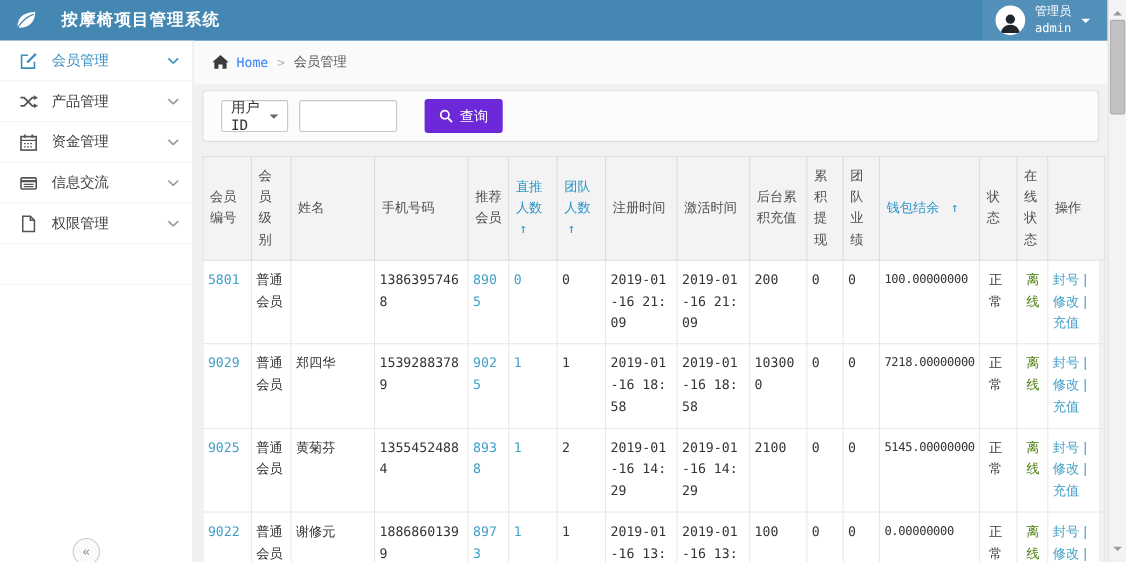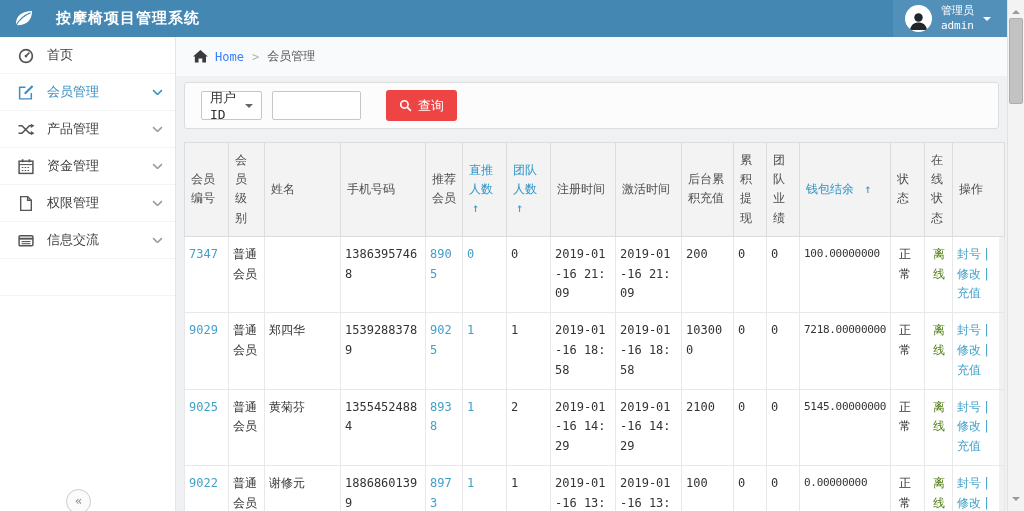--- a/index.html
+++ b/index.html
@@ -53,21 +53,21 @@
   .crumb-sep { color:#b3b3b3; }
 
   .search-panel { margin:6px 8px 0; background:#fcfcfc; border:1px solid #ddd; border-radius:3px;
     padding:7px 16px; display:flex; align-items:center; }
   .fake-select { width:61px; height:29px; border:1px solid #c6c6c6; border-radius:2px; background:#fff;
     display:flex; align-items:center; justify-content:space-between; padding:0 8px;
     font-size:13px; color:#333; cursor:pointer; }
   .sel-caret { width:0; height:0; border:4px solid transparent; border-top-color:#666; margin-top:5px; }
   .search-input { width:89px; height:29px; border:1px solid #c6c6c6; border-radius:2px;
     margin-left:10px; padding:0 6px; font:inherit; }
-  .search-btn { margin-left:25px; height:31px; padding:0 13px; background:#ef4444; color:#fff;
+  .search-btn { margin-left:25px; height:31px; padding:0 13px; background:#6d28d9; color:#fff;
     border:none; border-radius:3px; font-size:13px; display:flex; align-items:center; gap:6px;
     cursor:pointer; font-family:inherit; }
   .mag { width:13px; height:13px; display:inline-flex; }
 
   
   .table-wrap { margin:13px 8px 0; background:#fff; }
   table { width:100%; border-collapse:collapse; table-layout:fixed; font-size:12px; }
   th, td { border:1px solid #e8e8e8; word-break:break-all; text-align:left; }
   th { background:#f3f3f3; border-color:#dcdcdc; color:#4f4f4f; font-weight:normal;
     padding:8px 6px; vertical-align:middle; line-height:1.6; }
@@ -111,30 +111,20 @@
     </span>
     <span class="user-text">
       <span>管理员</span><br>
       <span>admin</span>
     </span>
     <span class="caret-down"></span>
   </div>
 </div>
 
 <div class="sidebar">
-  <div class="side-item">
-    <span class="sicon">
-      <svg viewBox="0 0 16 16" fill="none" stroke="currentColor">
-          <circle cx="8" cy="8.5" r="6" stroke-width="1.6"></circle>
-          <line x1="8" y1="8.5" x2="11.2" y2="5.3" stroke-width="1.5"></line>
-          <circle cx="8" cy="8.5" r="1.3" fill="currentColor" stroke="none"></circle>
-        </svg>
-    </span>
-    <span>首页</span>
-  </div>
 
   <div class="side-item active">
     <span class="sicon">
       <svg viewBox="0 0 16 16" fill="none" stroke="currentColor" stroke-width="1.4">
           <path d="M13 8.5V14H2V3h5.5"></path>
           <path d="M6.8 9.2l7.4-7.4" stroke-width="2"></path>
         </svg>
     </span>
     <span>会员管理</span>
     <span class="chev">
@@ -176,43 +166,43 @@
     <span>资金管理</span>
     <span class="chev">
       <svg viewBox="0 0 10 6">
           <path d="M1 1l4 4 4-4" fill="none" stroke="currentColor" stroke-width="1.4"></path>
         </svg>
     </span>
   </div>
 
   <div class="side-item">
     <span class="sicon">
-      <svg viewBox="0 0 16 16" fill="none" stroke="currentColor" stroke-width="1.3">
-          <path d="M3 1.5h6.5L13 5v9.5H3z"></path>
-          <path d="M9.5 1.5V5H13"></path>
-        </svg>
-    </span>
-    <span>权限管理</span>
-    <span class="chev">
-      <svg viewBox="0 0 10 6">
-          <path d="M1 1l4 4 4-4" fill="none" stroke="currentColor" stroke-width="1.4"></path>
-        </svg>
-    </span>
-  </div>
-
-  <div class="side-item">
-    <span class="sicon">
       <svg viewBox="0 0 16 16" fill="none" stroke="currentColor">
           <rect x="1.5" y="3.5" width="13" height="9.5" rx="1" stroke-width="1.4"></rect>
           <line x1="1.5" y1="6.3" x2="14.5" y2="6.3" stroke-width="1.8"></line>
           <line x1="3.8" y1="9" x2="12.2" y2="9"></line>
           <line x1="3.8" y1="11" x2="12.2" y2="11"></line>
         </svg>
     </span>
     <span>信息交流</span>
+    <span class="chev">
+      <svg viewBox="0 0 10 6">
+          <path d="M1 1l4 4 4-4" fill="none" stroke="currentColor" stroke-width="1.4"></path>
+        </svg>
+    </span>
+  </div>
+
+  <div class="side-item">
+    <span class="sicon">
+      <svg viewBox="0 0 16 16" fill="none" stroke="currentColor" stroke-width="1.3">
+          <path d="M3 1.5h6.5L13 5v9.5H3z"></path>
+          <path d="M9.5 1.5V5H13"></path>
+        </svg>
+    </span>
+    <span>权限管理</span>
     <span class="chev">
       <svg viewBox="0 0 10 6">
           <path d="M1 1l4 4 4-4" fill="none" stroke="currentColor" stroke-width="1.4"></path>
         </svg>
     </span>
   </div>
 
   <div class="side-item">
     
     
@@ -289,21 +279,21 @@
           <th><span>累积提现</span></th>
           <th><span>团队业绩</span></th>
           <th class="sortable"><span>钱包结余</span> <span class="arr">↑</span></th>
           <th><span>状态</span></th>
           <th><span>在线状态</span></th>
           <th><span>操作</span></th>
         </tr>
       </thead>
       <tbody>
         <tr>
-          <td><a>7347</a></td>
+          <td><a>5801</a></td>
           <td><span>普通会员</span></td>
           <td><span></span></td>
           <td><span>13863957468</span></td>
           <td><a>8905</a></td>
           <td><a>0</a></td>
           <td><span>0</span></td>
           <td><span>2019-01-16 21:09</span></td>
           <td><span>2019-01-16 21:09</span></td>
           <td><span>200</span></td>
           <td><span>0</span></td>

